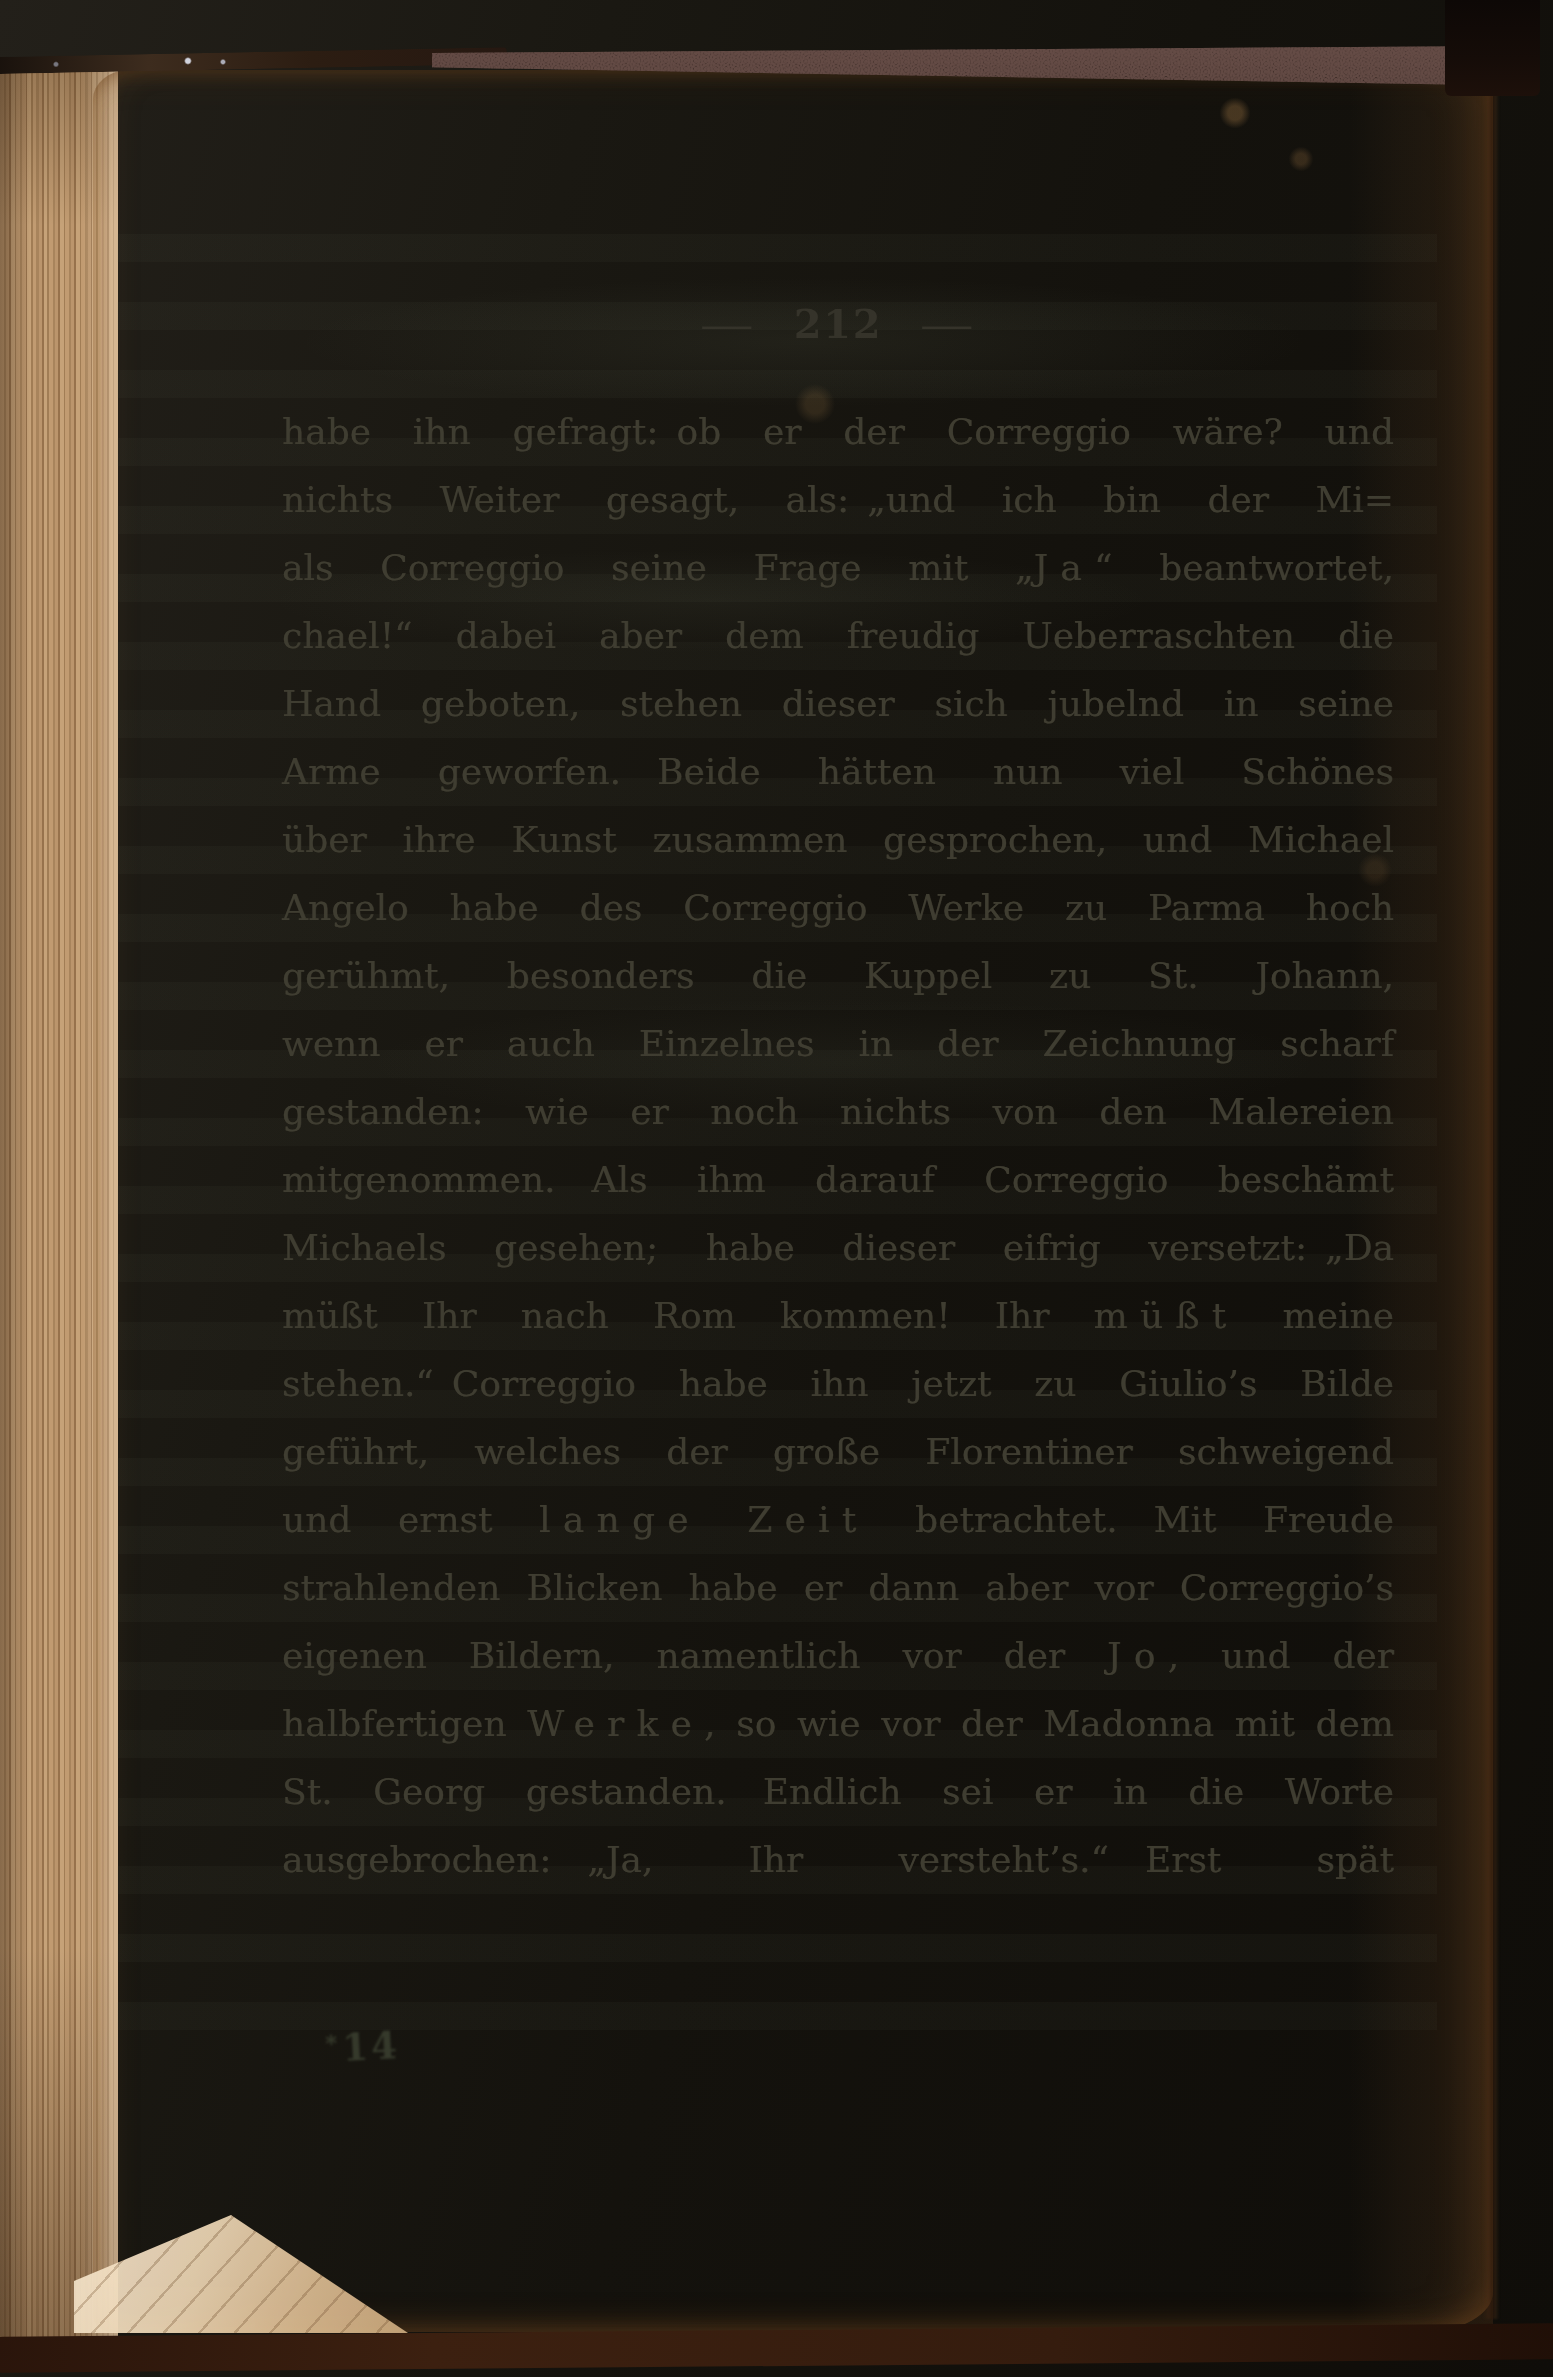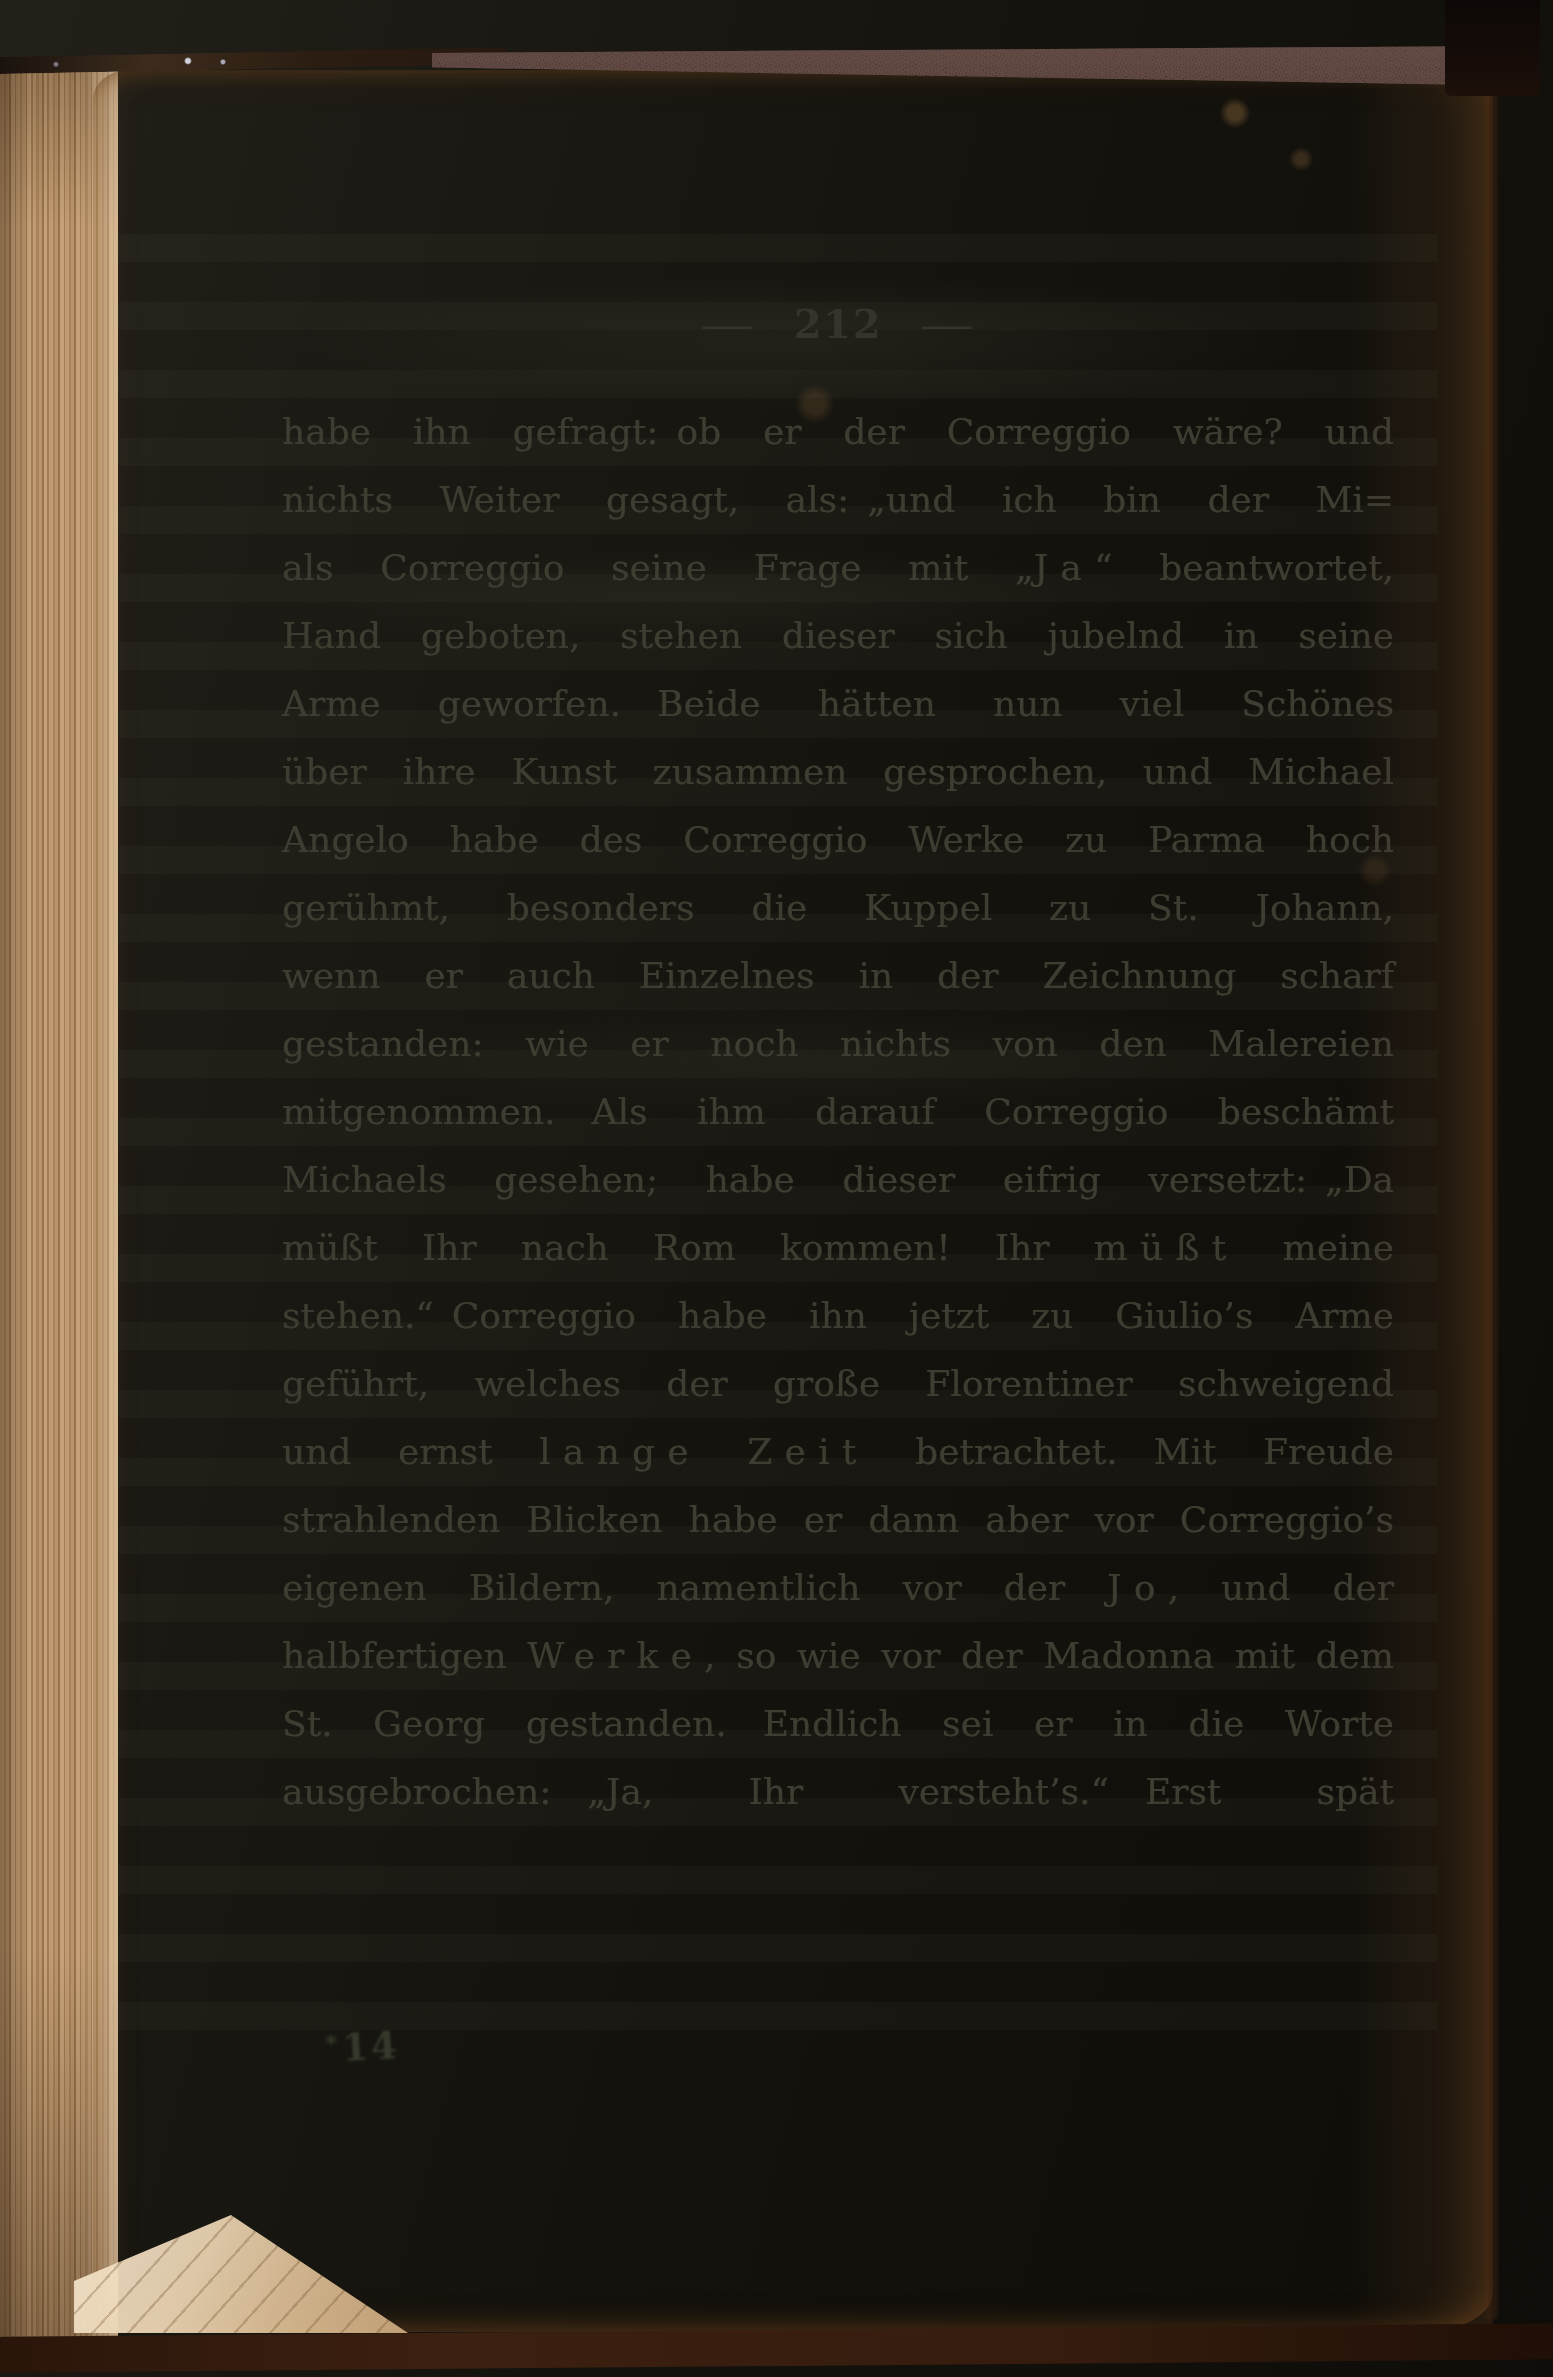--- a/index.html
+++ b/index.html
@@ -196,31 +196,32 @@
 <div class="abs page-header">
   <span class="dash">—</span>
   <span>212</span>
   <span class="dash">—</span>
 </div>
 
 <div class="abs page-text">
     <div class="line">habe ihn gefragt: ob er der Correggio wäre? und</div>
     <div class="line">nichts Weiter gesagt, als: „und ich bin der Mi=</div>
     <div class="line">als Correggio seine Frage mit „<span class="sperr">Ja</span>“ beantwortet,</div>
+    <div class="line">chael!“ dabei aber dem freudig Ueberraschten die</div>
     <div class="line">Hand geboten, stehen dieser sich jubelnd in seine</div>
     <div class="line">Arme geworfen. Beide hätten nun viel Schönes</div>
     <div class="line">über ihre Kunst zusammen gesprochen, und Michael</div>
     <div class="line">Angelo habe des Correggio Werke zu Parma hoch</div>
     <div class="line">gerühmt, besonders die Kuppel zu St. Johann,</div>
     <div class="line">wenn er auch Einzelnes in der Zeichnung scharf</div>
     <div class="line">gestanden: wie er noch nichts von den Malereien</div>
     <div class="line">mitgenommen. Als ihm darauf Correggio beschämt</div>
     <div class="line">Michaels gesehen; habe dieser eifrig versetzt: „Da</div>
     <div class="line">müßt Ihr nach Rom kommen! Ihr <span class="sperr">müßt</span> meine</div>
-    <div class="line">stehen.“ Correggio habe ihn jetzt zu Giulio’s Arme</div>
+    <div class="line">stehen.“ Correggio habe ihn jetzt zu Giulio’s Bilde</div>
     <div class="line">geführt, welches der große Florentiner schweigend</div>
     <div class="line">und ernst <span class="sperr">lange</span> <span class="sperr">Zeit</span> betrachtet. Mit Freude</div>
     <div class="line">strahlenden Blicken habe er dann aber vor Correggio’s</div>
     <div class="line">eigenen Bildern, namentlich vor der <span class="sperr">Jo</span>, und der</div>
     <div class="line">halbfertigen <span class="sperr">Werke</span>, so wie vor der Madonna mit dem</div>
     <div class="line">St. Georg gestanden. Endlich sei er in die Worte</div>
     <div class="line">ausgebrochen: „Ja, Ihr versteht’s.“ Erst spät</div>
   </div>
 
 <div class="abs bleed-mark">

